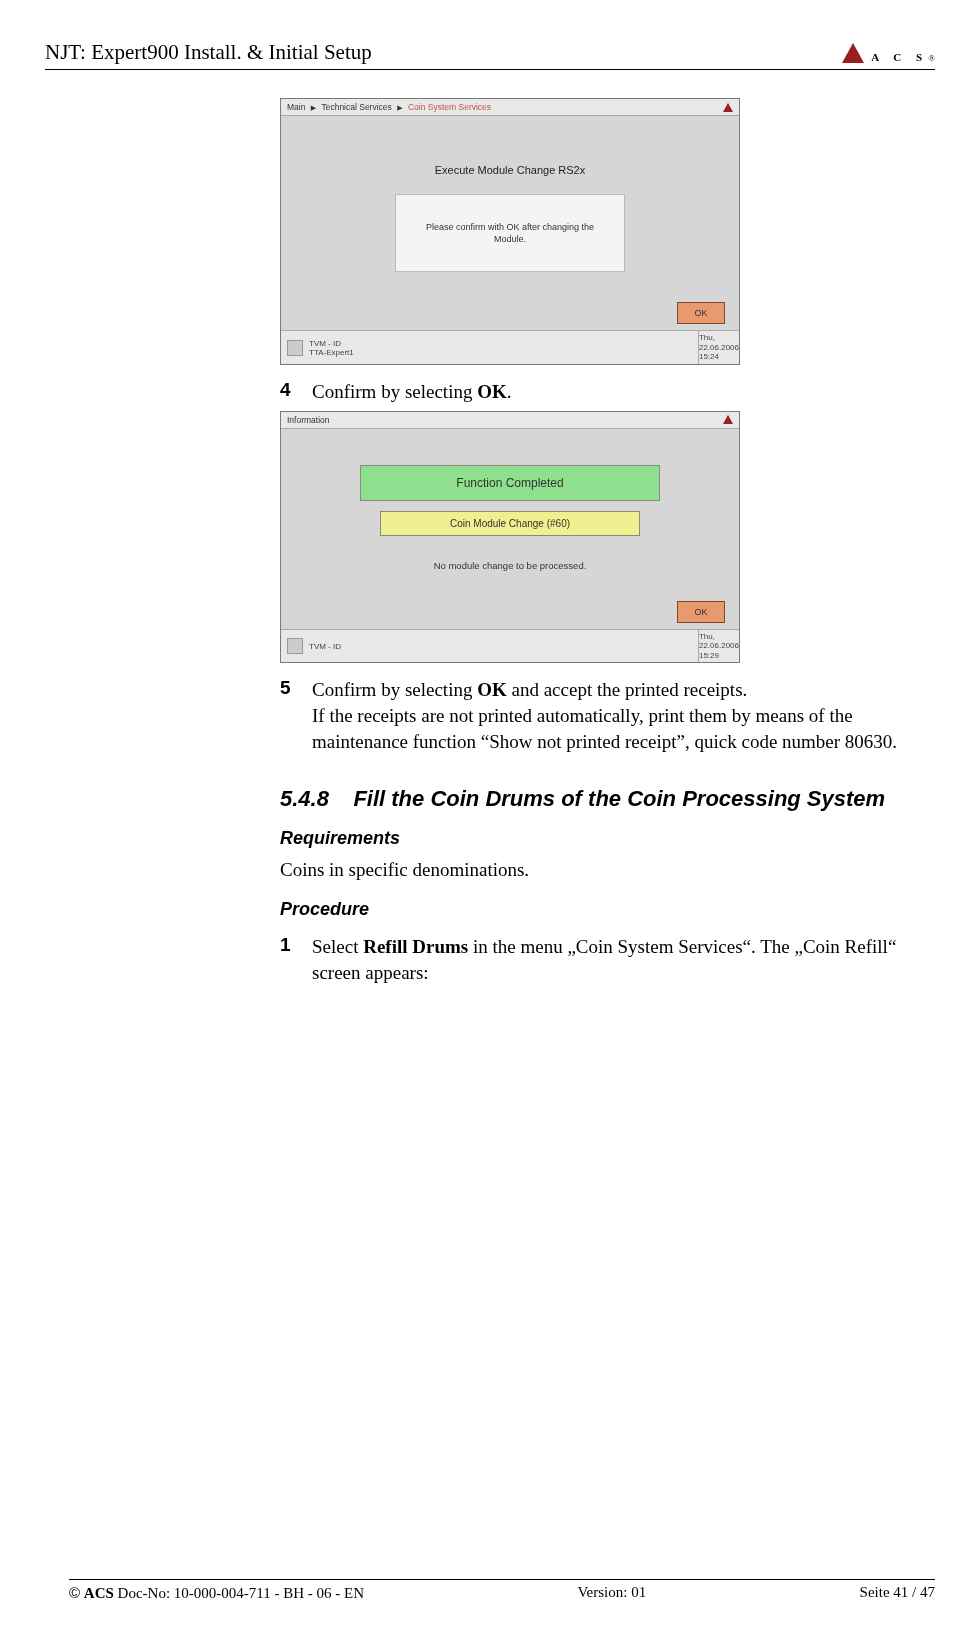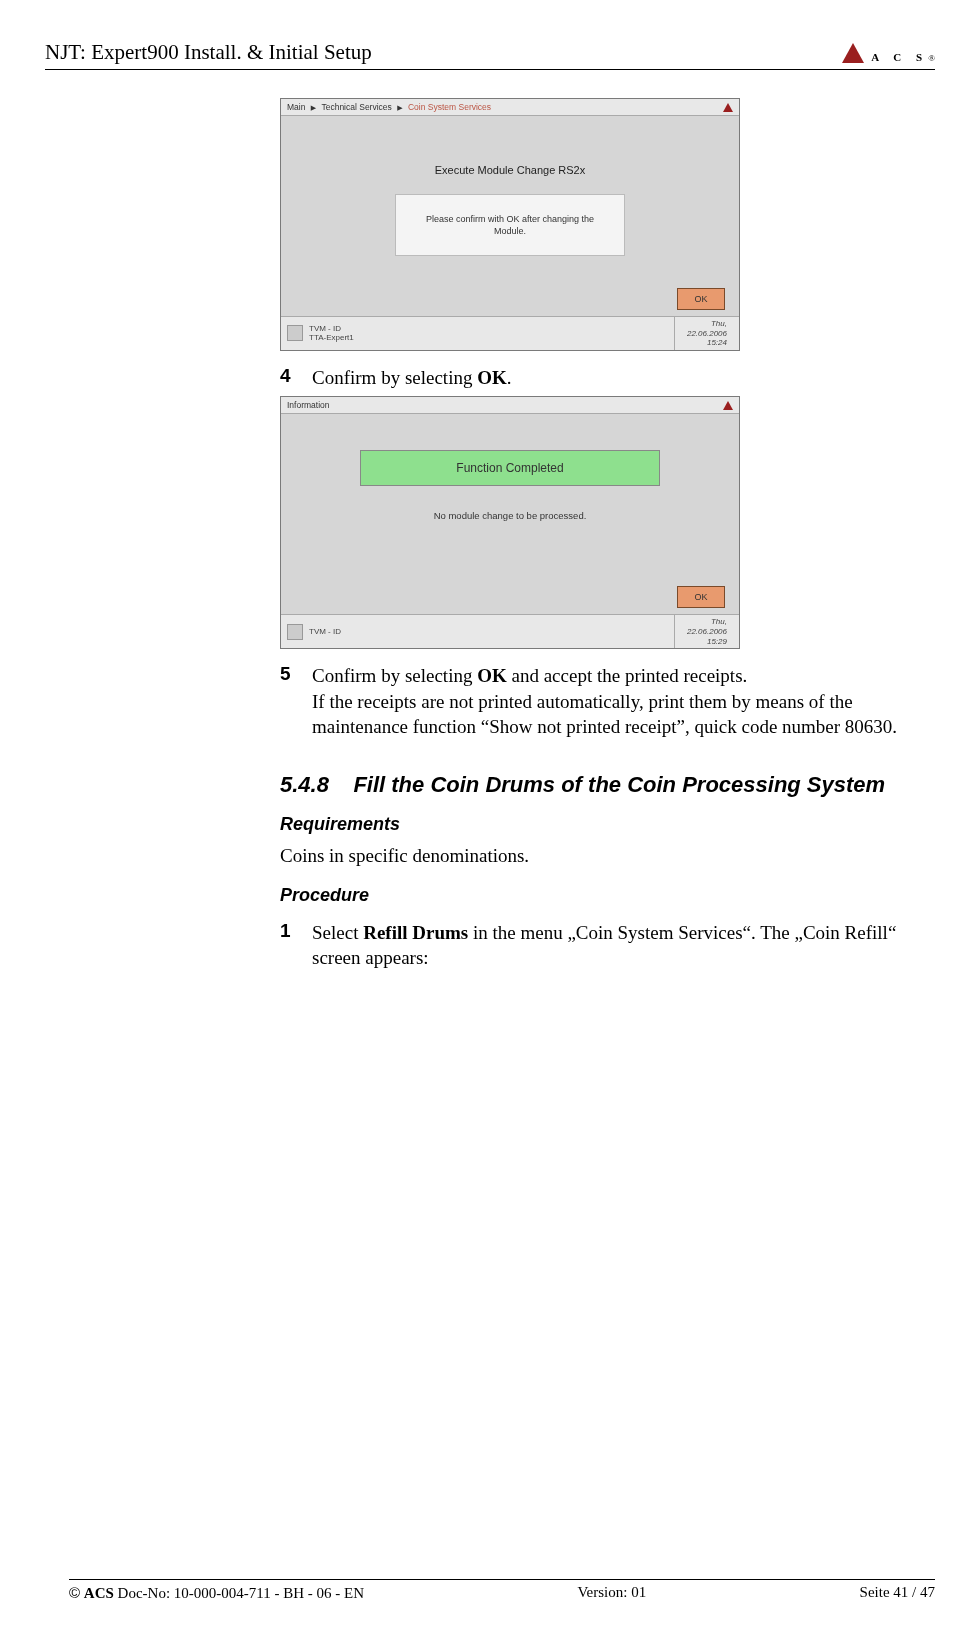--- a/index.html
+++ b/index.html
@@ -66,21 +66,21 @@
   }
   .ui-body { padding: 20px 18px 8px 18px; min-height: 200px; position: relative; }
 
   .ui-heading { text-align: center; font-size: 11px; color: #222; margin: 28px 0 18px; }
 
   .ui-msgbox {
     background: #f4f4f4;
     border: 1px solid #bbb;
     width: 230px;
     margin: 0 auto 50px;
-    padding: 18px 14px;
+    padding: 26px 14px;
     text-align: center;
     font-size: 9px;
     color: #333;
     line-height: 1.35;
   }
 
   .ui-banner {
     width: 300px; margin: 8px auto 10px; padding: 10px 0;
     text-align: center; font-size: 12px; border: 1px solid #888;
   }
@@ -96,21 +96,21 @@
     display: flex; align-items: center; justify-content: center;
   }
 
   .ui-footer {
     border-top: 1px solid #aaa; background: #e8e8e8;
     display: flex; justify-content: space-between; align-items: stretch;
     font-size: 8px; color: #444;
   }
   .ui-foot-left { display: flex; align-items: center; gap: 6px; padding: 2px 6px; }
   .ui-foot-icon { width: 16px; height: 16px; background: #ccc; border: 1px solid #999; }
-  .ui-foot-right { border-left: 1px solid #aaa; padding: 2px 12px; text-align: right; line-height: 1.2; font-style: italic; }
+  .ui-foot-right { border-left: 1px solid #aaa; padding: 2px 0; text-align: left; line-height: 1.2; }
 
   
   .step { display: flex; gap: 16px; margin: 14px 0 6px; }
   .step-num { font-family: Arial, Helvetica, sans-serif; font-weight: bold; font-size: 19px; min-width: 16px; }
   .step-body { flex: 1; line-height: 1.35; }
   .bold { font-weight: bold; }
 
   .sec-heading {
     font-family: Arial, Helvetica, sans-serif;
     font-weight: bold; font-style: italic;
@@ -187,20 +187,21 @@
     </div>
   </div>
 
   <div class="ui-window" style="margin-top:4px;">
     <div class="ui-titlebar">
       <div>Information</div>
       <div class="ui-mini-logo"></div>
     </div>
     <div class="ui-body" style="padding-top:28px;">
       <div class="ui-banner green">Function Completed</div>
+      <div class="ui-banner yellow">Coin Module Change (#60)</div>
       <div class="ui-status-text">No module change to be processed.</div>
       <div class="ui-ok-btn">OK</div>
     </div>
     <div class="ui-footer">
       <div class="ui-foot-left">
         <div class="ui-foot-icon"></div>
         <div>TVM - ID</div>
       </div>
       <div class="ui-foot-right">
         <div>Thu,</div>

